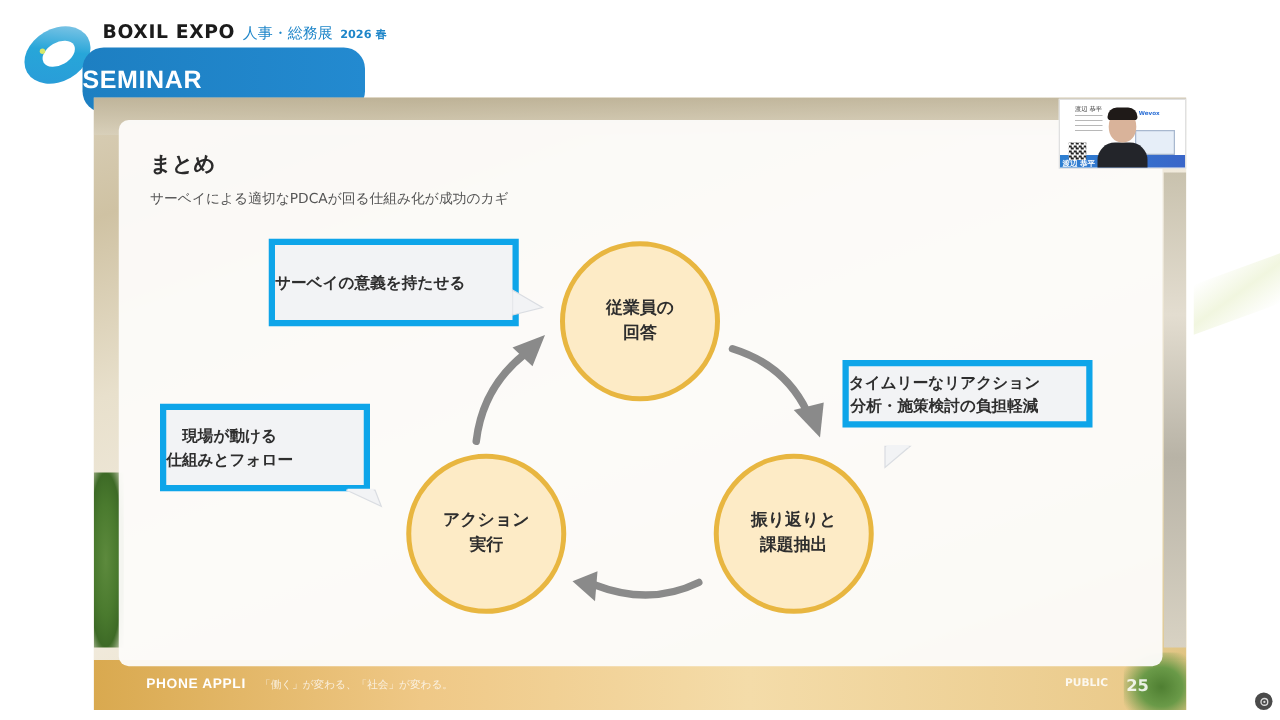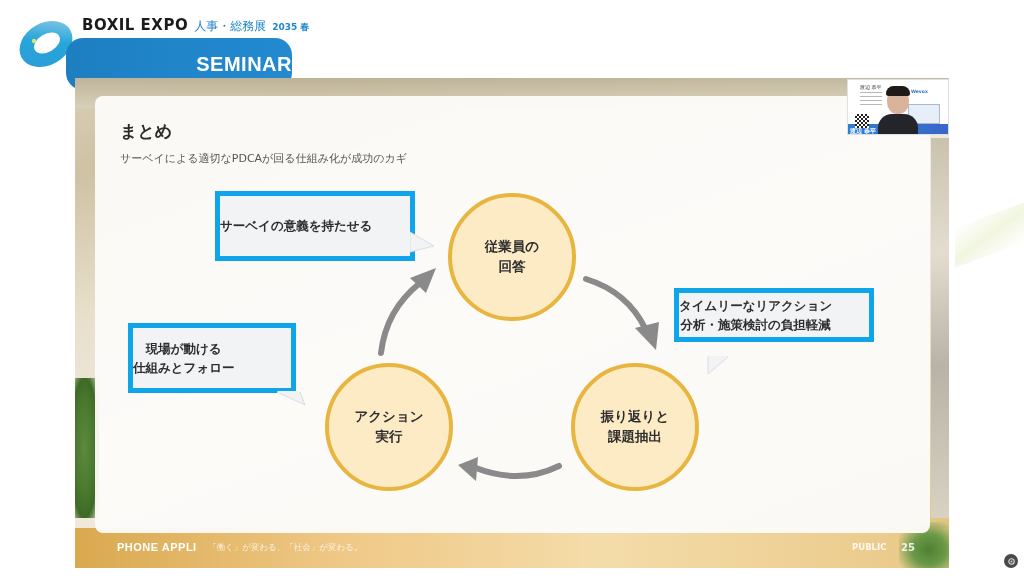--- a/index.html
+++ b/index.html
@@ -5,21 +5,21 @@
   * { box-sizing: border-box; margin: 0; padding: 0; }
   html, body { width: 1024px; height: 576px; overflow: hidden; background: #ffffff; font-family: "DejaVu Sans", sans-serif; }
   .stage { position: relative; width: 1024px; height: 576px; background: #ffffff; }
 
   
   .logo-ring { position: absolute; left: 14px; top: 16px; width: 64px; height: 54px; }
   .brand-line { position: absolute; left: 82px; top: 16px; height: 22px; display: flex; align-items: baseline; gap: 6px; white-space: nowrap; }
   .brand-boxil { font-family: "DejaVu Sans", sans-serif; font-weight: bold; font-size: 15px; color: #1b1b1b; letter-spacing: 0.5px; }
   .brand-jp { font-size: 12px; font-weight: normal; color: #1f86c9; }
   .brand-year { font-size: 9px; font-weight: bold; color: #1f86c9; }
-  .seminar-pill { position: absolute; left: 66px; top: 38px; width: 226px; height: 52px; border-radius: 17px; background: linear-gradient(90deg, #1d7fc2, #238ad0); display: flex; align-items: center; justify-content: flex-end; }
+  .seminar-pill { position: absolute; left: 66px; top: 38px; width: 226px; height: 52px; border-radius: 17px; background: linear-gradient(90deg, #1d7fc2, #238ad0); display: flex; align-items: center; justify-content: flex-start; }
   .seminar-text { color: #ffffff; font-weight: bold; font-size: 20px; letter-spacing: 0.5px; font-family: "Liberation Sans", sans-serif; }
 
   
   .photo { position: absolute; left: 75px; top: 78px; width: 874px; height: 490px; overflow: hidden;
     background:
       linear-gradient(180deg, rgba(0,0,0,0) 0%, rgba(0,0,0,0) 100%),
       linear-gradient(160deg, #d9cfb8 0%, #cfc2a3 12%, #e8e0cc 30%, #f2ece0 50%, #eae1c8 70%, #e3c98c 92%, #d9b96e 100%);
   }
   .photo .ceiling { position: absolute; left: 0; top: 0; width: 100%; height: 30px; background: linear-gradient(180deg, #b9ae93, #d9d1bc); opacity: 0.8; }
   .photo .plant-left { position: absolute; left: 0; top: 300px; width: 24px; height: 140px; background: radial-gradient(ellipse at 40% 50%, #5d8a3d 0%, #4a7a2e 45%, #3d6a26 70%, rgba(60,100,40,0) 100%); }
@@ -37,21 +37,21 @@
 
   .bubble { position: absolute; background: #f2f3f5; border: 5px solid #0ea5e9; display: flex; align-items: center; text-align: center; }
   .bubble span { font-size: 12.5px; font-weight: bold; color: #2e2e2e; line-height: 1.55; white-space: pre-line; }
 
   .arrows { position: absolute; left: 0; top: 0; width: 1024px; height: 576px; pointer-events: none; }
 
   
   .footer-brand { position: absolute; left: 117px; top: 541px; font-family: "Liberation Sans", sans-serif; font-weight: bold; font-size: 11px; color: #ffffff; letter-spacing: 0.5px; }
   .footer-tag { position: absolute; left: 208px; top: 542px; font-size: 8.5px; color: rgba(255,255,255,0.75); }
   .footer-public { position: absolute; left: 852px; top: 542px; font-size: 8.5px; color: rgba(255,255,255,0.85); font-weight: bold; }
-  .footer-page { position: absolute; left: 901px; top: 542px; font-size: 10px; color: rgba(255,255,255,0.85); font-weight: bold; }
+  .footer-page { position: absolute; left: 901px; top: 542px; font-size: 13px; color: rgba(255,255,255,0.85); font-weight: bold; }
 
   
   .video { position: absolute; left: 847px; top: 79px; width: 102px; height: 56px; overflow: hidden; background: #f4f5f7; border: 1px solid #e0e0e0; }
   .video .vslide { position: absolute; inset: 0; background: #ffffff; }
   .video .vname { position: absolute; left: 12px; top: 4px; font-size: 5px; color: #333; }
   .video .vlines { position: absolute; left: 12px; top: 12px; width: 22px; height: 14px; background: repeating-linear-gradient(180deg, #b8b8b8 0 1px, transparent 1px 4px); }
   .video .qr { position: absolute; left: 7px; top: 34px; width: 14px; height: 14px; background: repeating-conic-gradient(#222 0 25%, #fff 0 50%) 0 0/4px 4px; }
   .video .vlogo { position: absolute; left: 63px; top: 9px; width: 28px; height: 6px; font-size: 4.5px; color: #2b6fd6; font-weight: bold; }
   .video .vband { position: absolute; left: 0; top: 44px; width: 100%; height: 12px; background: linear-gradient(90deg, #2d7fd1, #3a66c9); }
   .video .vscreen { position: absolute; left: 60px; top: 24px; width: 32px; height: 20px; background: #e6eef8; border: 1px solid #a8b8cf; }
@@ -81,21 +81,21 @@
         </linearGradient>
       </defs>
       <ellipse cx="32" cy="28" rx="28" ry="21" transform="rotate(-30 32 28)" fill="url(#rg)"></ellipse>
       <ellipse cx="33" cy="27" rx="14" ry="9" transform="rotate(-30 33 27)" fill="#ffffff"></ellipse>
       <circle cx="20" cy="25" r="2.2" fill="#d7e86a"></circle>
     </svg>
   </div>
   <div class="brand-line">
     <span class="brand-boxil">BOXIL EXPO</span>
     <span class="brand-jp">人事・総務展</span>
-    <span class="brand-year">2035 春</span>
+    <span class="brand-year">2026 春</span>
   </div>
   <div class="seminar-pill">
     <span class="seminar-text">SEMINAR</span>
   </div>
 
   <div class="photo">
     <div class="ceiling"></div>
     <div class="right-strip"></div>
     <div class="plant-left"></div>
     <div class="floor"></div>

